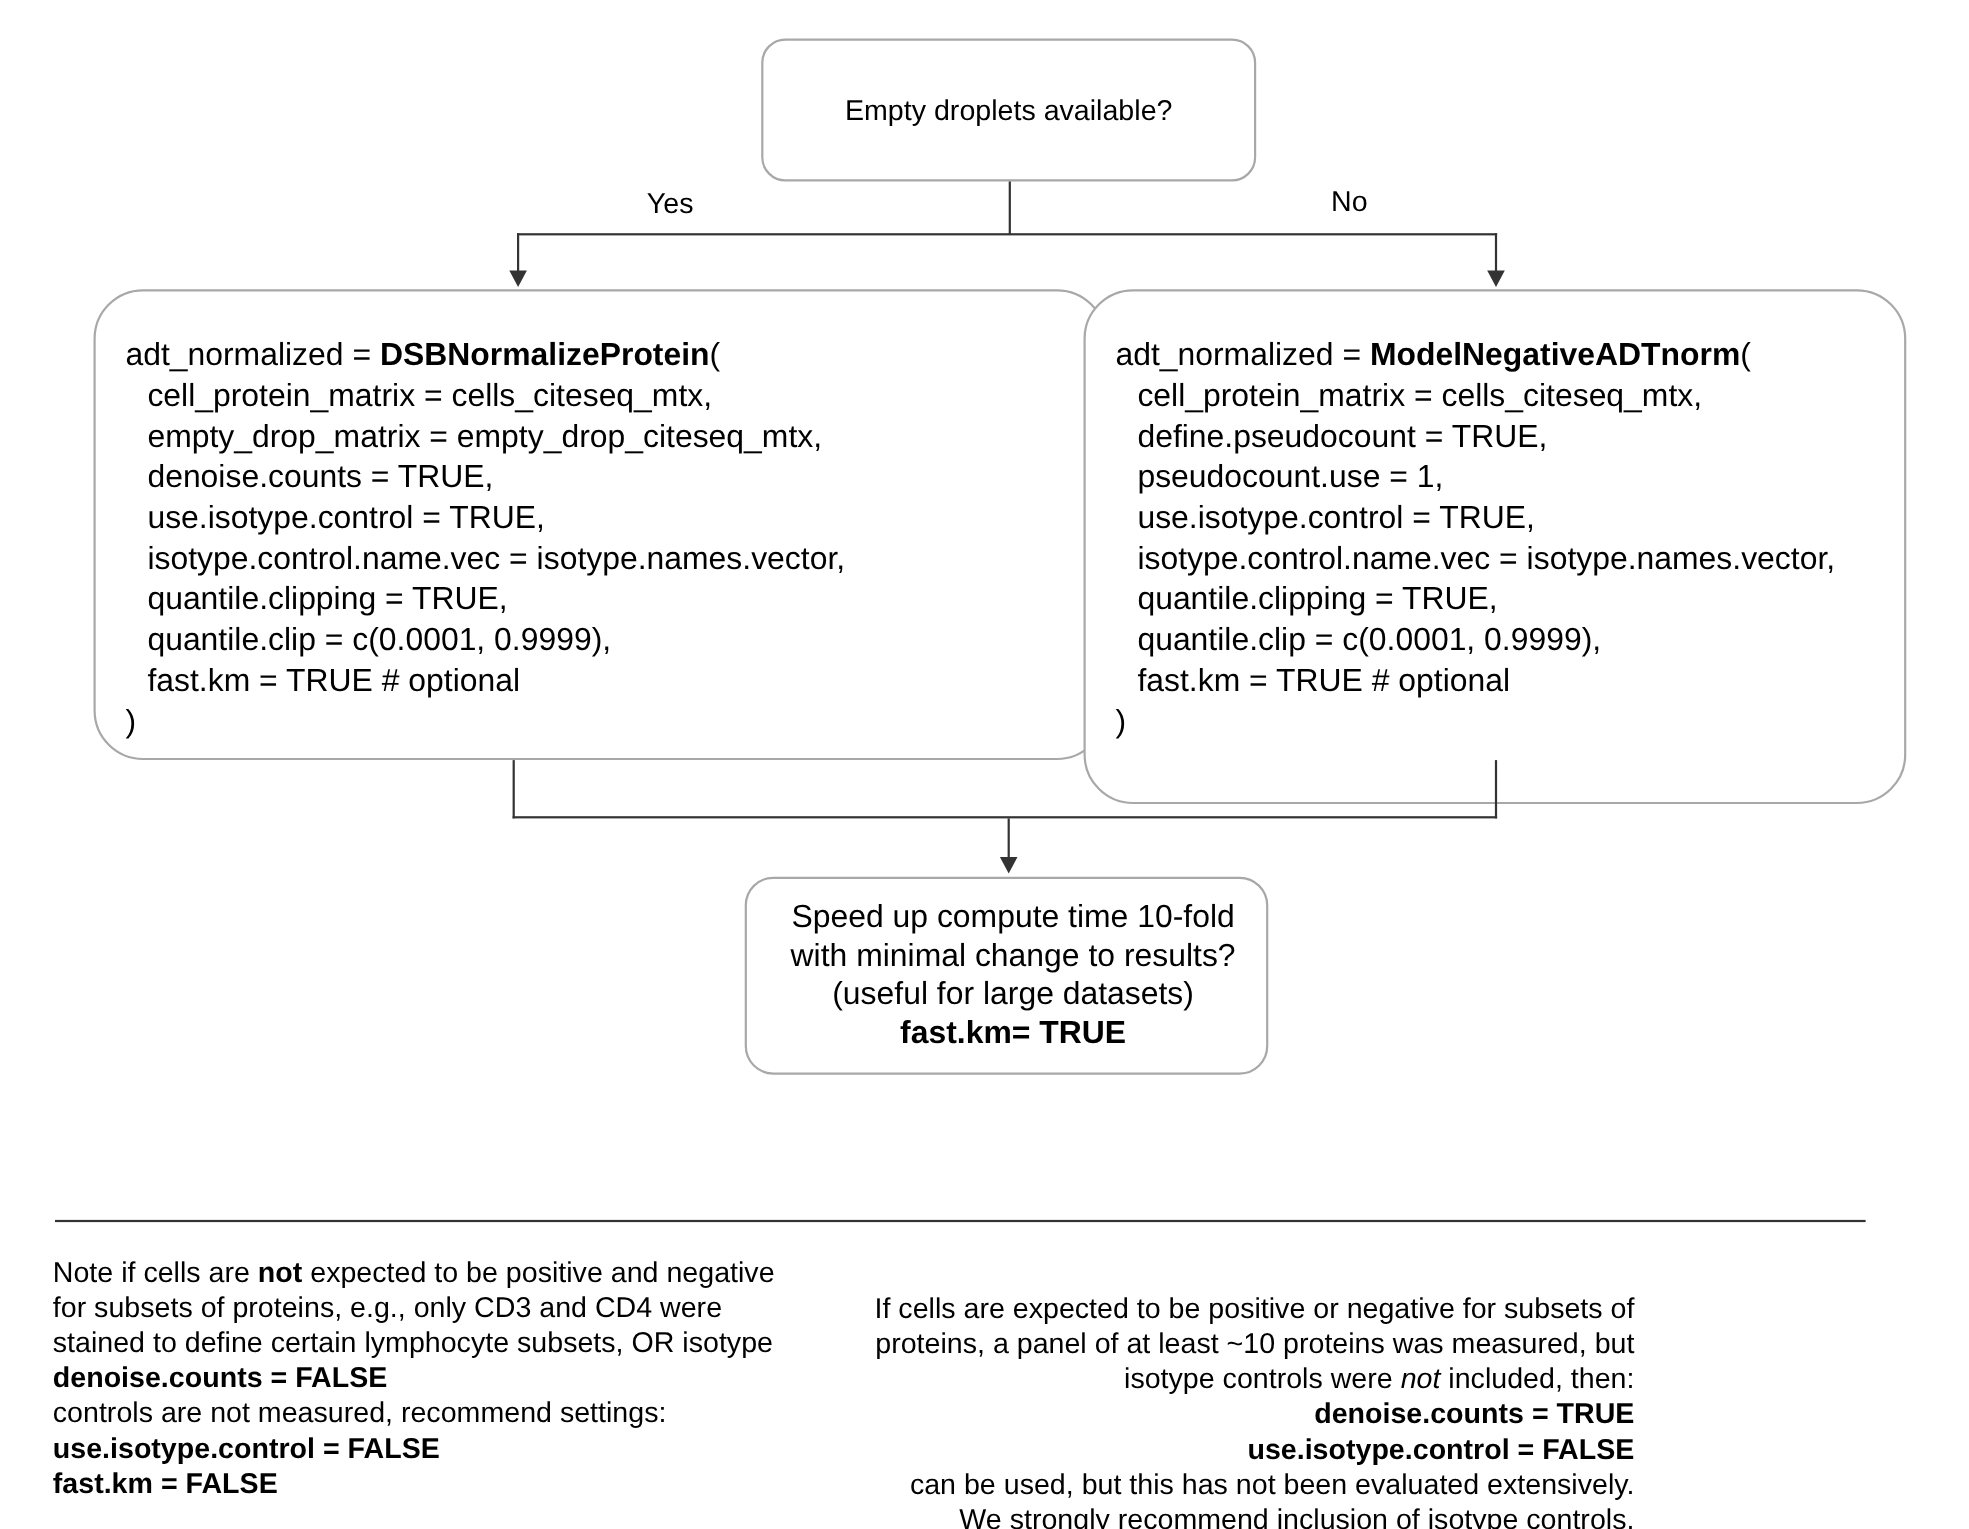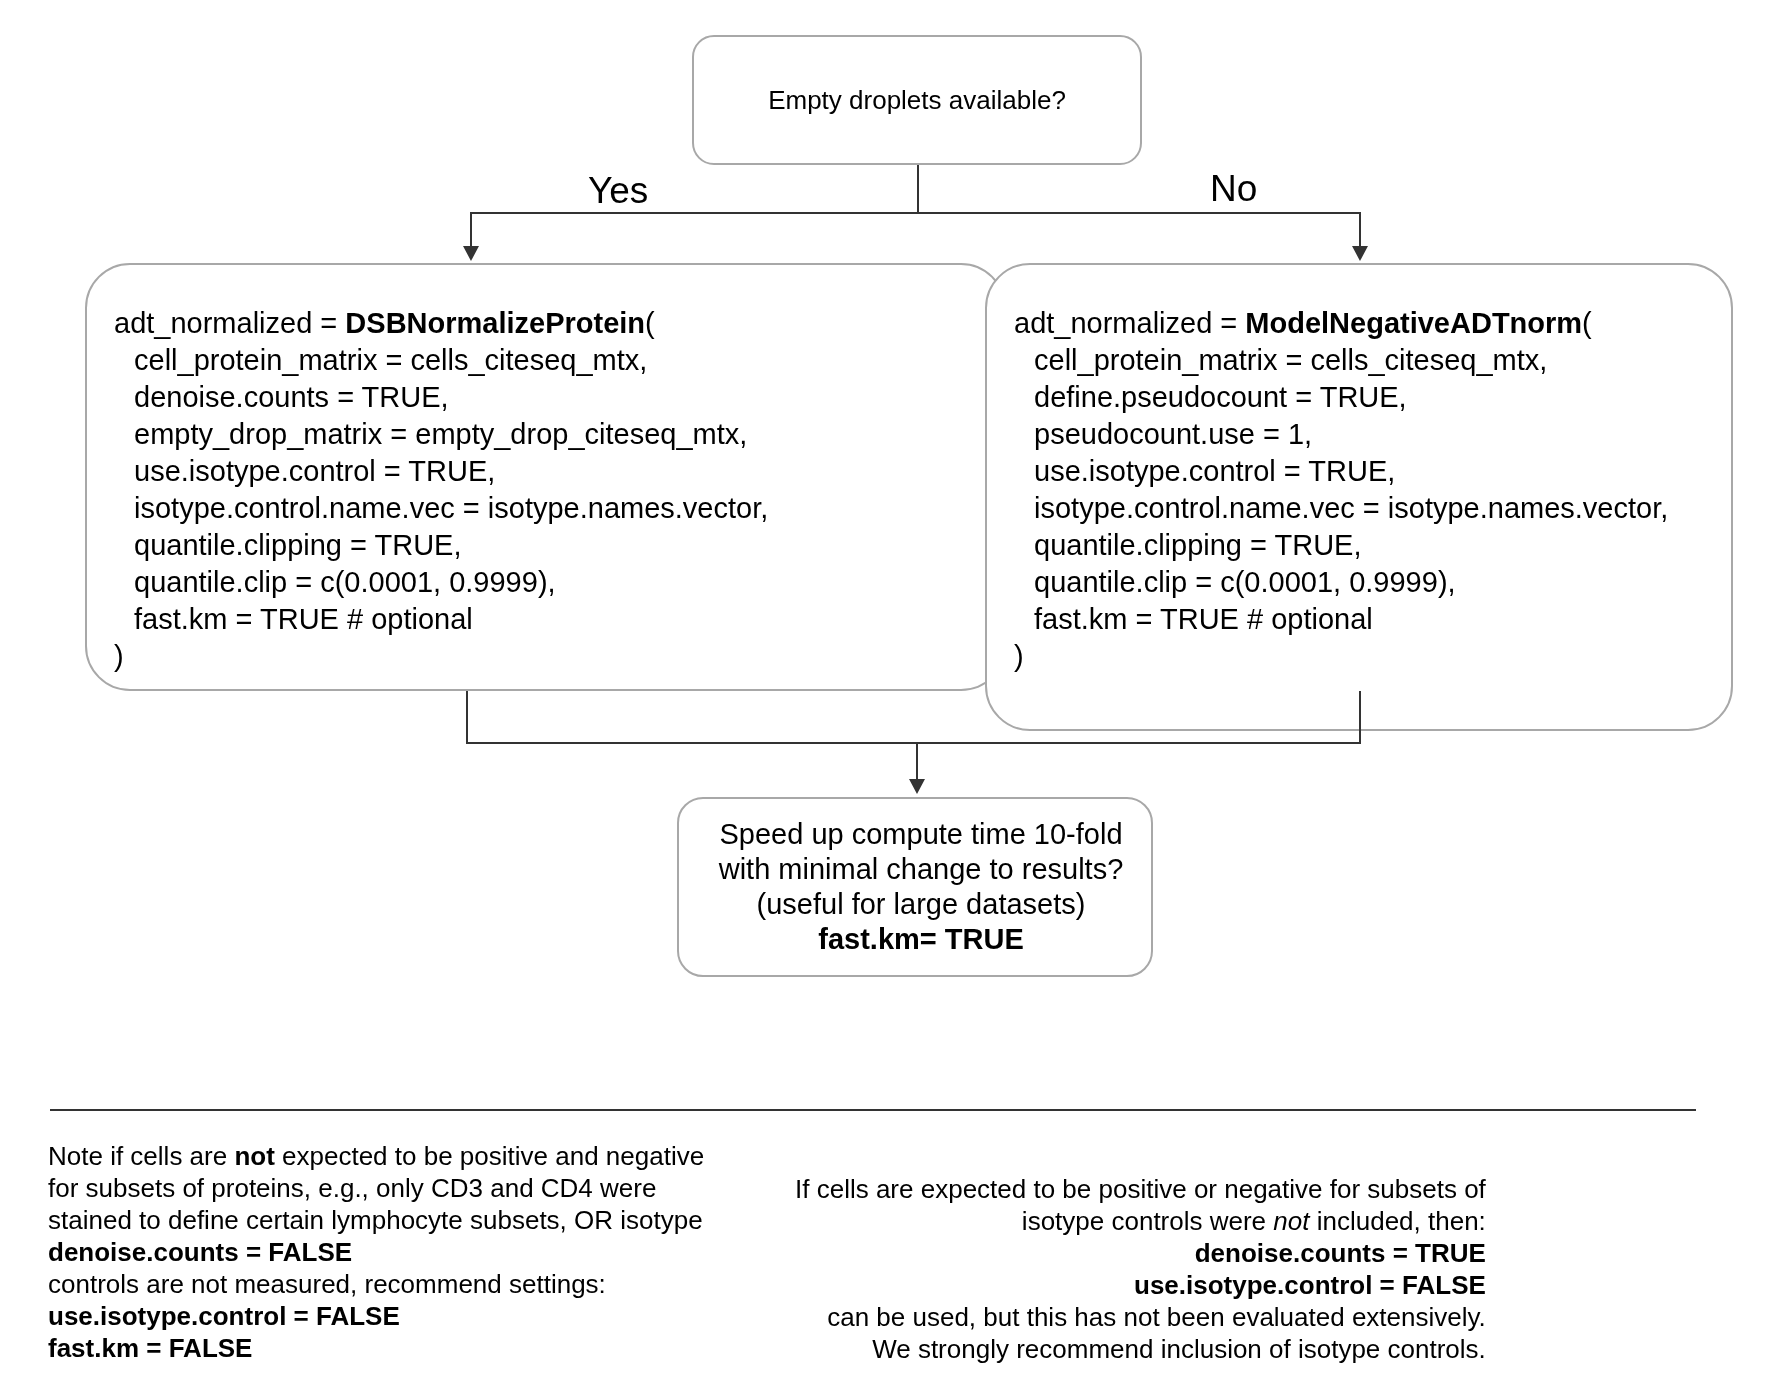--- a/index.html
+++ b/index.html
@@ -14,21 +14,21 @@
     font-family: "Liberation Sans", sans-serif;
   }
   .box {
     position: absolute; box-sizing: border-box;
     background: #ffffff; border: 2px solid var(--border);
   }
   .question {
     left: 692px; top: 35px; width: 450px; height: 130px; border-radius: 22px;
     display: flex; align-items: center; justify-content: center; font-size: 26px;
   }
-  .blabel { position: absolute; font-size: 37px; }
+  .blabel { position: absolute; font-size: 26px; }
   .blabel.yes { left: 588px; top: 170px; }
   .blabel.no  { left: 1210px; top: 168px; }
   .code {
     border-radius: 45px; font-size: 29px; line-height: 37px;
     padding-top: 40px; padding-left: 27px;
   }
   .code.left  { left: 85px;  top: 263px; width: 921px; height: 428px; }
   .code.right { left: 985px; top: 263px; width: 748px; height: 468px; }
   .code-line { white-space: pre; }
   .code-line.indent { padding-left: 20px; }
@@ -72,22 +72,22 @@
   <div class="line v" style="left:917px; top:165px; height:48px;"></div>
   <div class="line h" style="left:470px; top:212px; width:891px;"></div>
   <div class="line v" style="left:470px; top:212px; height:36px;"></div>
   <div class="line v" style="left:1359px; top:212px; height:36px;"></div>
   <div class="arrow" style="left:463px; top:246px;"></div>
   <div class="arrow" style="left:1352px; top:246px;"></div>
 
   <div class="box code left">
     <div class="code-line"><span>adt_normalized = </span><span class="b">DSBNormalizeProtein</span><span>(</span></div>
     <div class="code-line indent"><span>cell_protein_matrix = cells_citeseq_mtx,</span></div>
+    <div class="code-line indent"><span>empty_drop_matrix = empty_drop_citeseq_mtx,</span></div>
     <div class="code-line indent"><span>denoise.counts = TRUE,</span></div>
-    <div class="code-line indent"><span>empty_drop_matrix = empty_drop_citeseq_mtx,</span></div>
     <div class="code-line indent"><span>use.isotype.control = TRUE,</span></div>
     <div class="code-line indent"><span>isotype.control.name.vec = isotype.names.vector,</span></div>
     <div class="code-line indent"><span>quantile.clipping = TRUE,</span></div>
     <div class="code-line indent"><span>quantile.clip = c(0.0001, 0.9999),</span></div>
     <div class="code-line indent"><span>fast.km = TRUE # optional</span></div>
     <div class="code-line"><span>)</span></div>
   </div>
 
   <div class="box code right">
     <div class="code-line"><span>adt_normalized = </span><span class="b">ModelNegativeADTnorm</span><span>(</span></div>
@@ -122,20 +122,21 @@
     <div class="fn-line"><span>for subsets of proteins, e.g., only CD3 and CD4 were</span></div>
     <div class="fn-line"><span>stained to define certain lymphocyte subsets, OR isotype</span></div>
     <div class="fn-line"><span class="b">denoise.counts = FALSE</span></div>
     <div class="fn-line"><span>controls are not measured, recommend settings:</span></div>
     <div class="fn-line"><span class="b">use.isotype.control = FALSE</span></div>
     <div class="fn-line"><span class="b">fast.km = FALSE</span></div>
   </div>
 
   <div class="footnote fn-right">
     <div class="fn-line"><span>If cells are expected to be positive or negative for subsets of</span></div>
+    <div class="fn-line"><span>proteins, a panel of at least ~10 proteins was measured, but</span></div>
     <div class="fn-line"><span>isotype controls were </span><span class="i">not</span><span> included, then:</span></div>
     <div class="fn-line"><span class="b">denoise.counts = TRUE</span></div>
     <div class="fn-line"><span class="b">use.isotype.control = FALSE</span></div>
     <div class="fn-line"><span>can be used, but this has not been evaluated extensively.</span></div>
     <div class="fn-line"><span>We strongly recommend inclusion of isotype controls.</span></div>
   </div>
 
 </div>
 
 </body></html>

